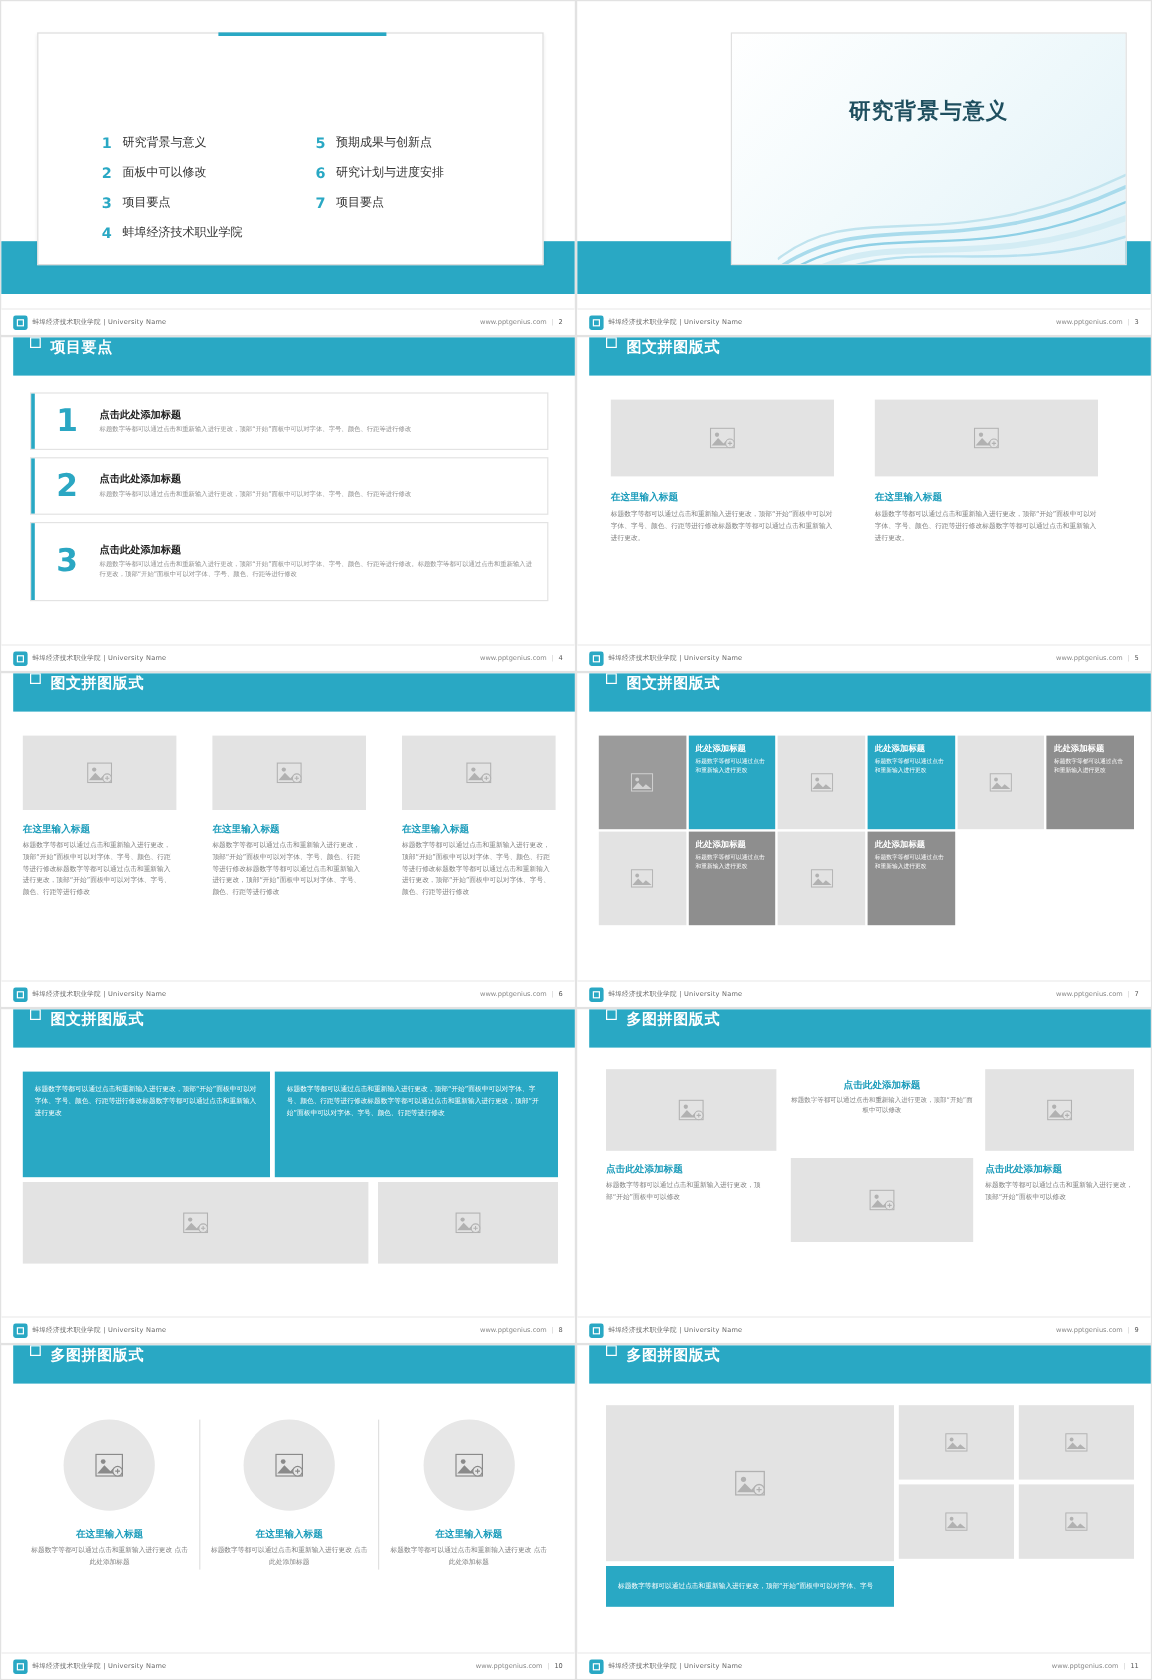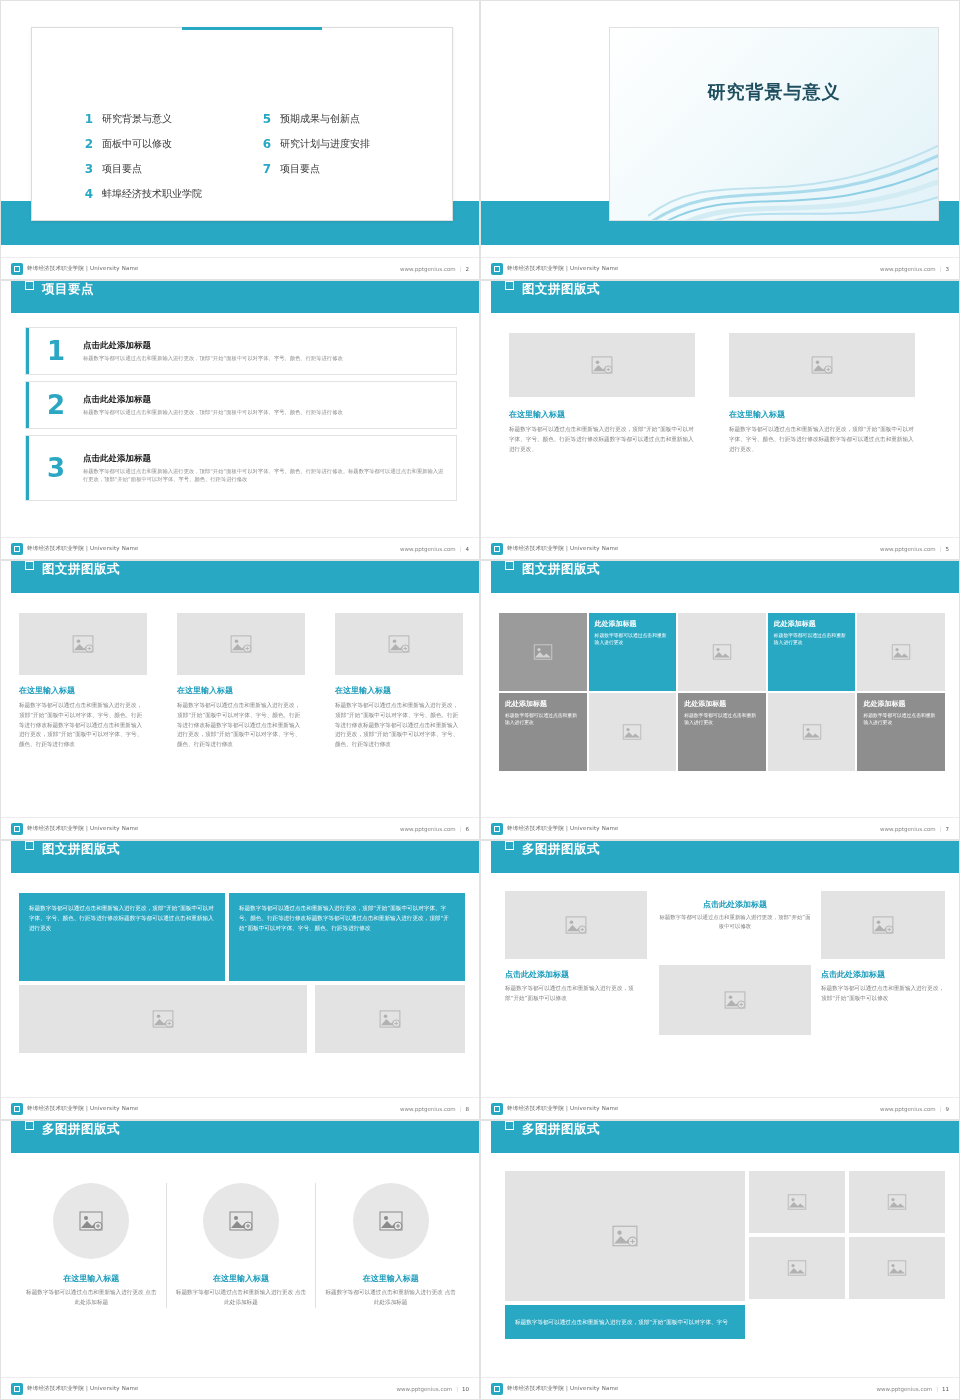--- a/index.html
+++ b/index.html
@@ -315,21 +315,21 @@
       </div>
     </div>
   </div>
 
   <div class="slide s7">
     <div class="slide-inner">
       <div class="hdr">
         <span class="sq"></span>
         <span class="t">图文拼图版式</span>
       </div>
-      <div class="mos" style="left:18px;top:52px;width:446px;height:158px;grid-template-columns:repeat(5,1fr);grid-template-rows:1fr 1fr;gap:2px;">
+      <div class="mos" style="left:18px;top:52px;width:446px;height:158px;grid-template-columns:repeat(6,1fr);grid-template-rows:1fr 1fr;gap:2px;">
         <div class="ph dark">
               <svg width="20" height="16" viewBox="0 0 24 20">
                 <rect x="1" y="1" width="22" height="18" fill="none" stroke="#fff"></rect>
                 <circle cx="7" cy="7" r="2" fill="#fff"></circle>
                 <path d="M2 17l6-7 5 5 3-3 6 5z" fill="#fff"></path>
               </svg>
             </div>
         <div class="tile-tx">
               <b>此处添加标题</b>
               <p>标题数字等都可以通过点击和重新输入进行更改</p>

